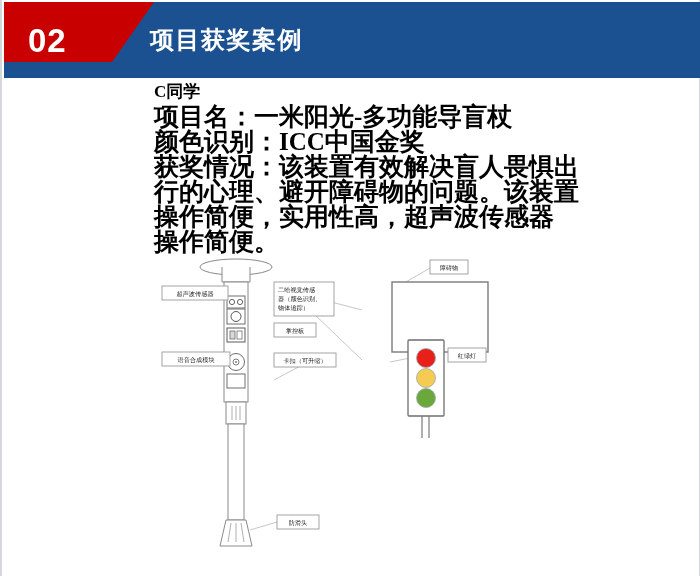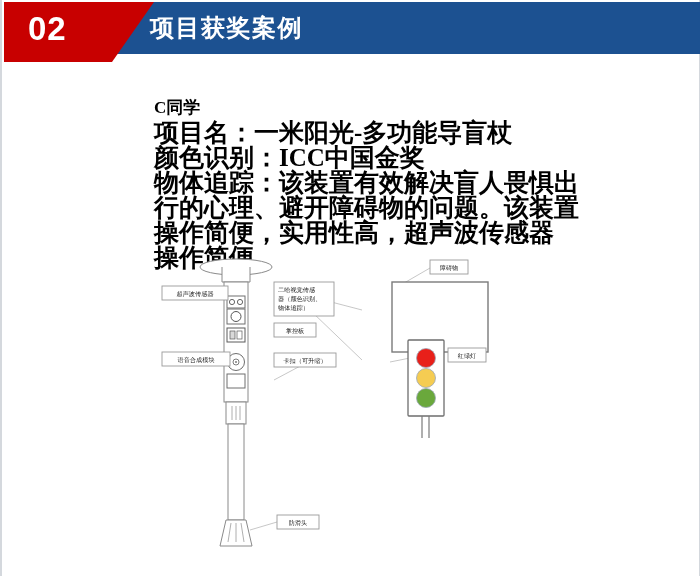--- a/index.html
+++ b/index.html
@@ -24,21 +24,21 @@
     background: #ffffff;
     border-left: 2px solid #d4d8dd;
     border-right: 1px solid #d4d8dd;
     box-sizing: border-box;
   }
 
   
   #header-band {
     position: absolute;
     left: 2px; top: 2px;
-    width: 697px; height: 52px;
+    width: 697px; height: 76px;
     background: #1c5191;
   }
   #header-number-block {
     position: absolute;
     left: 0; top: 0;
     width: 150px; height: 60px;
     background: #c80000;
     clip-path: polygon(0 0, 100% 0, 72% 100%, 0 100%);
   }
   #header-number {
@@ -60,21 +60,21 @@
     font-size: 24px;
     font-weight: bold;
     letter-spacing: 1.5px;
     line-height: 1;
     font-family: Liberation Serif, serif;
   }
 
   
   #content-text {
     position: absolute;
-    left: 152px; top: 96px;
+    left: 152px; top: 80px;
     width: 380px;
   }
   .txt-line {
     font-family: "Liberation Serif", "DejaVu Serif", serif;
     font-size: 25px;
     font-weight: bold;
     line-height: 25px;
     color: #000000;
     white-space: pre;
   }
@@ -99,21 +99,21 @@
   <div id="header-band">
     <div id="header-number-block"></div>
     <div id="header-number">02</div>
     <div id="header-title">项目获奖案例</div>
   </div>
 
   <div id="content-text">
     <div class="txt-line first">C同学</div>
     <div class="txt-line">项目名：一米阳光-多功能导盲杖</div>
     <div class="txt-line">颜色识别：ICC中国金奖</div>
-    <div class="txt-line">物体追踪：该装置有效解决盲人畏惧出</div>
+    <div class="txt-line">获奖情况：该装置有效解决盲人畏惧出</div>
     <div class="txt-line">行的心理、避开障碍物的问题。该装置</div>
     <div class="txt-line">操作简便，实用性高，超声波传感器</div>
     <div class="txt-line">操作简便。</div>
   </div>
 
   <div id="diagram">
     <svg width="400" height="320" viewBox="0 0 400 320" xmlns="http://www.w3.org/2000/svg">
 
       <g stroke="#b9b9b9" stroke-width="0.8" fill="none">
         <line x1="76" y1="42" x2="88" y2="52"></line>

